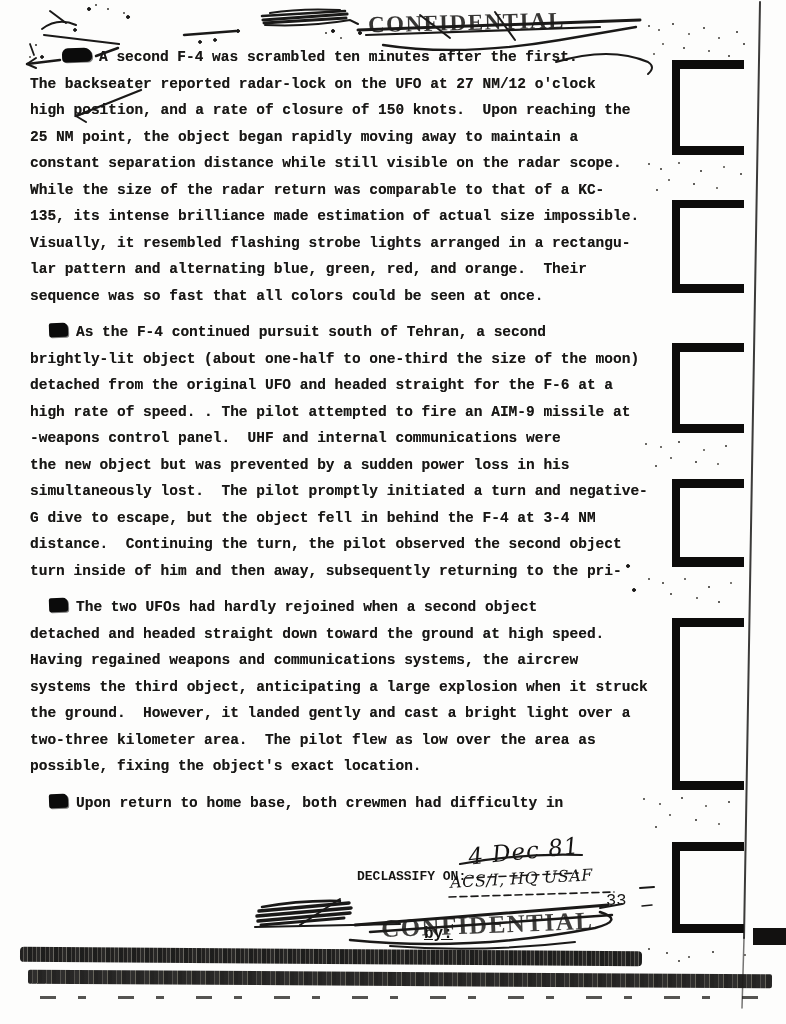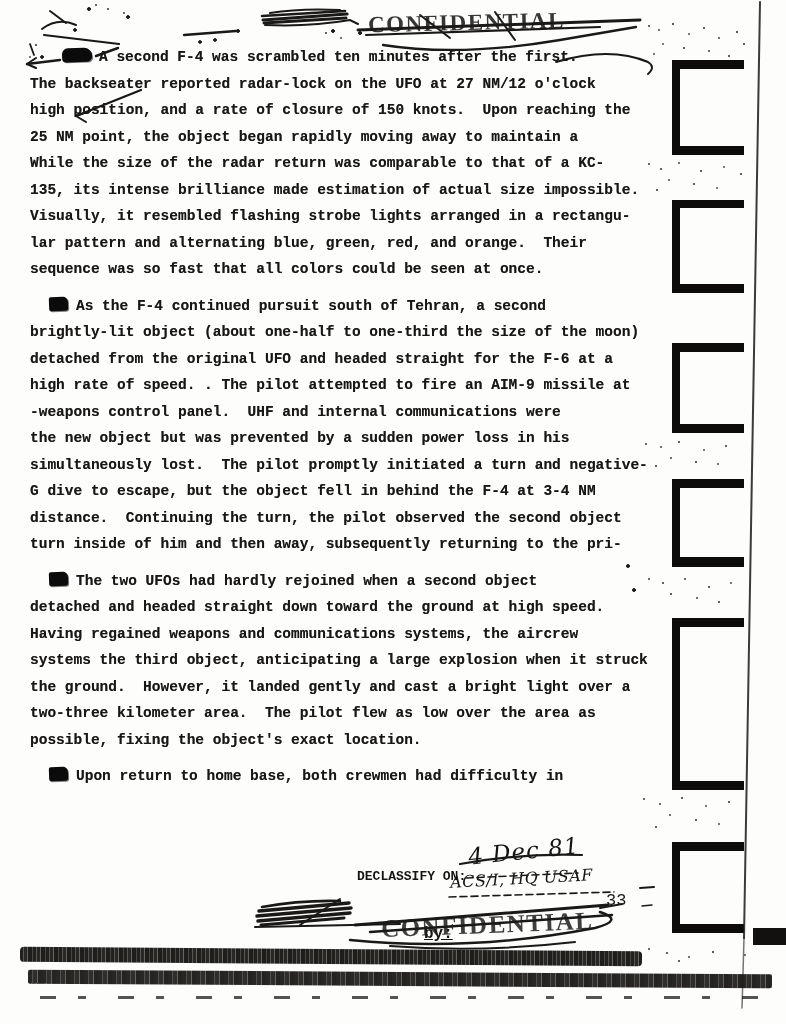--- a/index.html
+++ b/index.html
@@ -75,20 +75,21 @@
 <div class="page">
 
   <div class="stamp stamp-top">CONFIDENTIAL</div>
 
   <div class="body-text">
     <div class="para para-first">
         <div class="line"><span class="redact-blob"></span>A second F-4 was scrambled ten minutes after the first.</div>
         <div class="line">The backseater reported radar-lock on the UFO at 27 NM/12 o'clock</div>
         <div class="line">high position, and a rate of closure of 150 knots.  Upon reaching the</div>
         <div class="line">25 NM point, the object began rapidly moving away to maintain a</div>
+        <div class="line">constant separation distance while still visible on the radar scope.</div>
         <div class="line">While the size of the radar return was comparable to that of a KC-</div>
         <div class="line">135, its intense brilliance made estimation of actual size impossible.</div>
         <div class="line">Visually, it resembled flashing strobe lights arranged in a rectangu-</div>
         <div class="line">lar pattern and alternating blue, green, red, and orange.  Their</div>
         <div class="line">sequence was so fast that all colors could be seen at once.</div>
       </div>
     <div class="para">
         <div class="line"><span class="redact-blob"></span>As the F-4 continued pursuit south of Tehran, a second</div>
         <div class="line">brightly-lit object (about one-half to one-third the size of the moon)</div>
         <div class="line">detached from the original UFO and headed straight for the F-6 at a</div>

